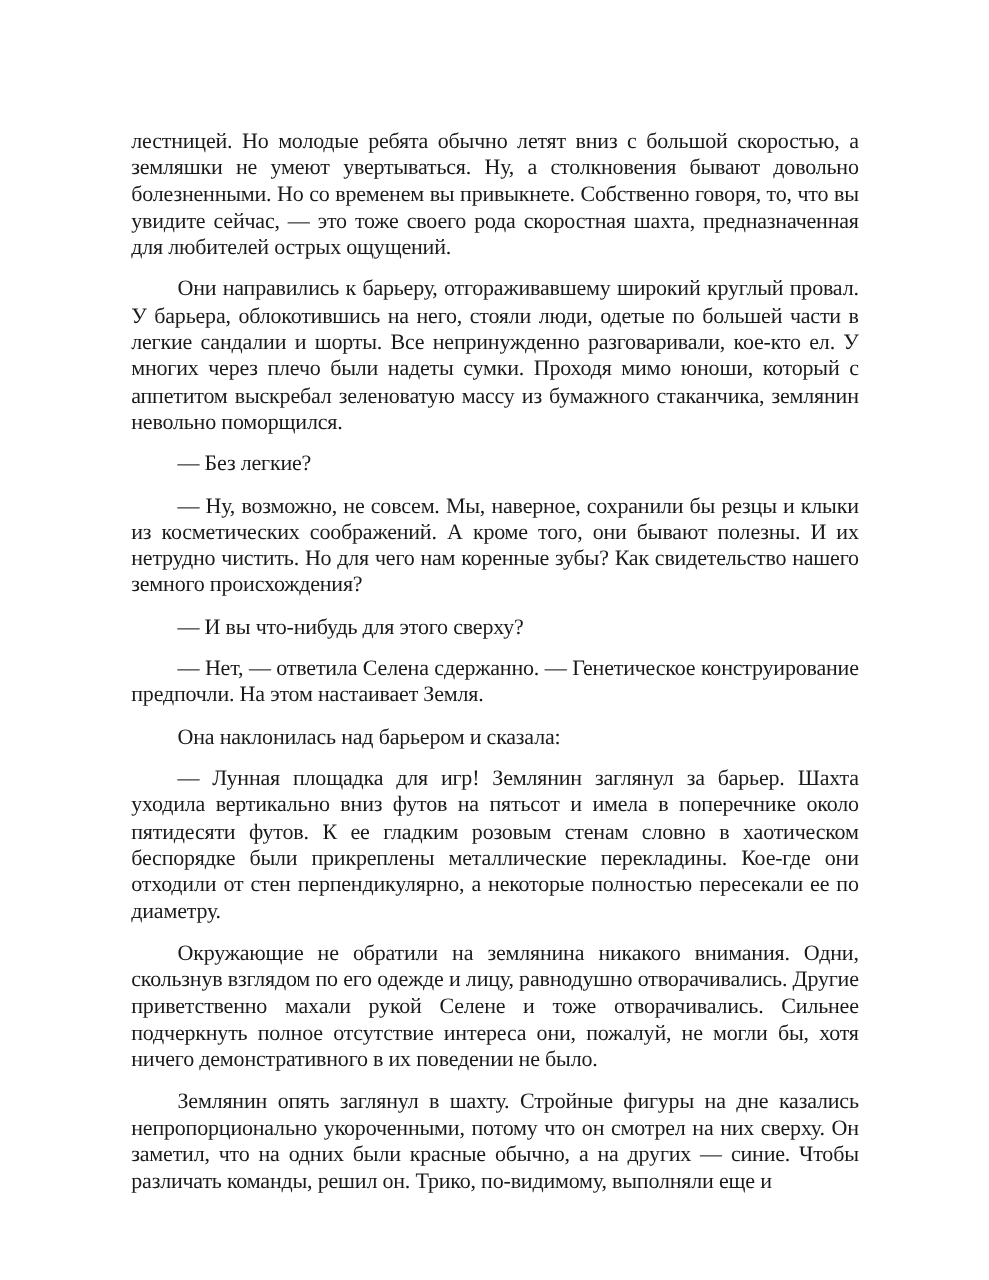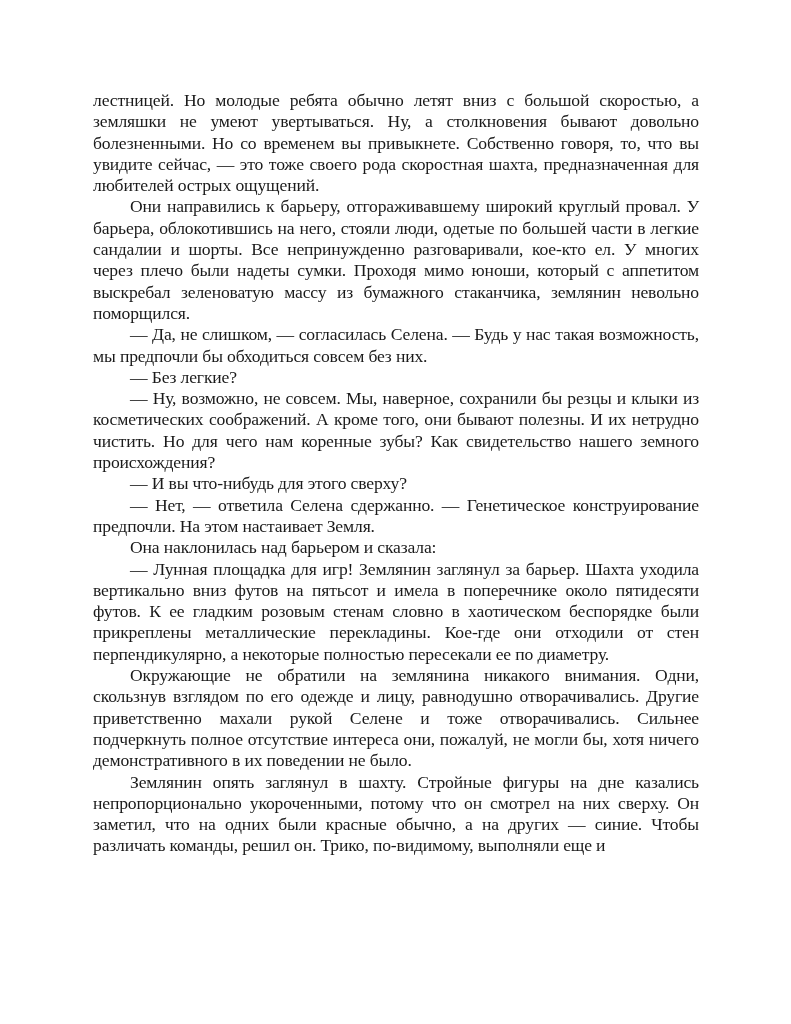--- a/index.html
+++ b/index.html
@@ -9,34 +9,33 @@
     left: 93px;
     top: 90px;
     width: 606px;
     font-family: "Liberation Serif", "DejaVu Serif", serif;
     font-size: 17.6px;
     line-height: 21.3px;
     color: #1a1a1a;
     letter-spacing: -0.15px;
   }
   .page p {
-    margin: 0;
+    margin: 12px;
     text-align: justify;
     text-indent: 37px;
     hyphens: none;
   }
   .page p.cont { text-indent: 0; }
 </style>
 </head>
 <body>
 
 <div class="page">
   <p class="cont">лестницей. Но молодые ребята обычно летят вниз с большой скоростью, а земляшки не умеют увертываться. Ну, а столкновения бывают довольно болезненными. Но со временем вы привыкнете. Собственно говоря, то, что вы увидите сейчас, — это тоже своего рода скоростная шахта, предназначенная для любителей острых ощущений.</p>
   <p>Они направились к барьеру, отгораживавшему широкий круглый провал. У барьера, облокотившись на него, стояли люди, одетые по большей части в легкие сандалии и шорты. Все непринужденно разговаривали, кое-кто ел. У многих через плечо были надеты сумки. Проходя мимо юноши, который с аппетитом выскребал зеленоватую массу из бумажного стаканчика, землянин невольно поморщился.</p>
-  <p>— Да, не слишком, — согласилась Селена. — Будь у нас такая возможность, мы предпочли бы обходиться совсем без них.</p>
   <p>— Без легкие?</p>
   <p>— Ну, возможно, не совсем. Мы, наверное, сохранили бы резцы и клыки из косметических соображений. А кроме того, они бывают полезны. И их нетрудно чистить. Но для чего нам коренные зубы? Как свидетельство нашего земного происхождения?</p>
   <p>— И вы что-нибудь для этого сверху?</p>
   <p>— Нет, — ответила Селена сдержанно. — Генетическое конструирование предпочли. На этом настаивает Земля.</p>
   <p>Она наклонилась над барьером и сказала:</p>
   <p>— Лунная площадка для игр! Землянин заглянул за барьер. Шахта уходила вертикально вниз футов на пятьсот и имела в поперечнике около пятидесяти футов. К ее гладким розовым стенам словно в хаотическом беспорядке были прикреплены металлические перекладины. Кое-где они отходили от стен перпендикулярно, а некоторые полностью пересекали ее по диаметру.</p>
   <p>Окружающие не обратили на землянина никакого внимания. Одни, скользнув взглядом по его одежде и лицу, равнодушно отворачивались. Другие приветственно махали рукой Селене и тоже отворачивались. Сильнее подчеркнуть полное отсутствие интереса они, пожалуй, не могли бы, хотя ничего демонстративного в их поведении не было.</p>
   <p>Землянин опять заглянул в шахту. Стройные фигуры на дне казались непропорционально укороченными, потому что он смотрел на них сверху. Он заметил, что на одних были красные обычно, а на других — синие. Чтобы различать команды, решил он. Трико, по-видимому, выполняли еще и</p>
 </div>
 

